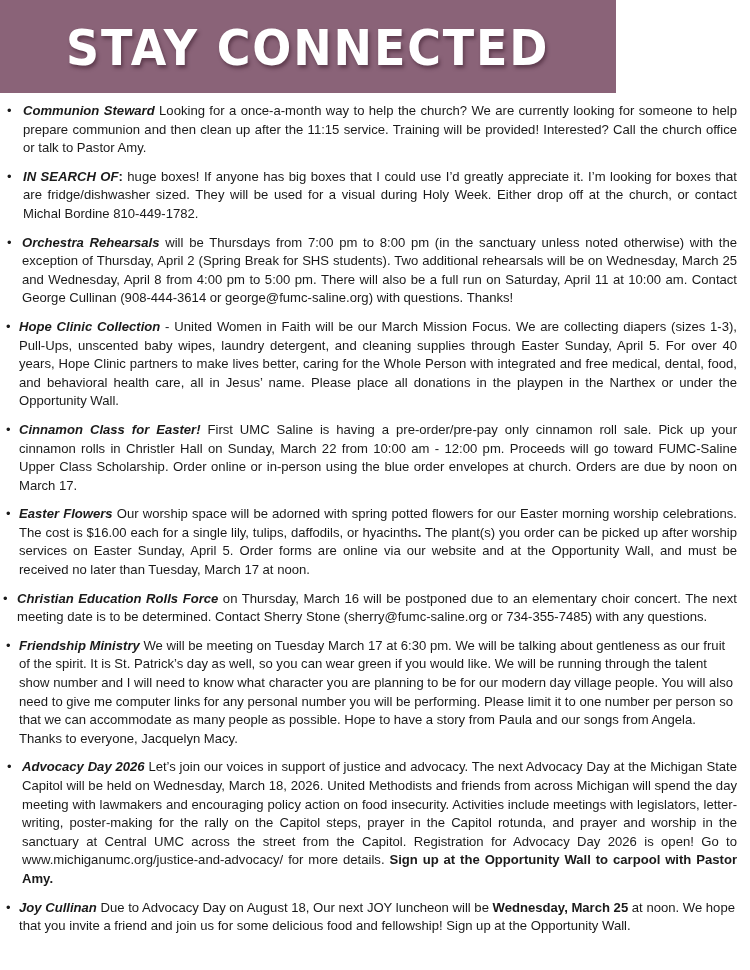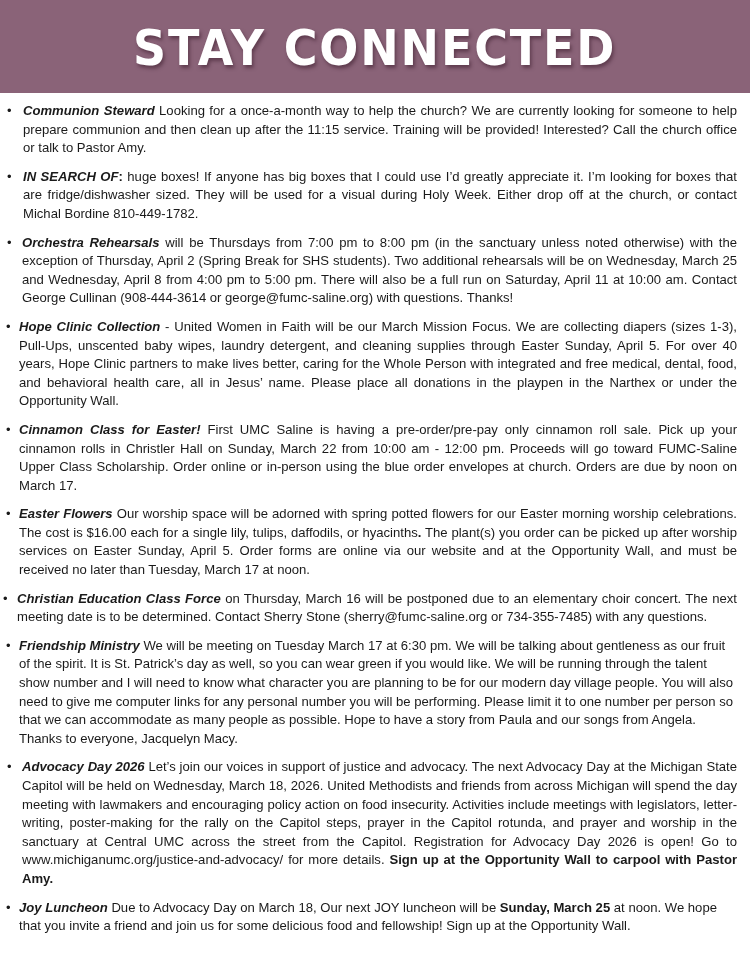--- a/index.html
+++ b/index.html
@@ -8,21 +8,21 @@
       background: #ffffff;
     }
     body {
       width: 750px;
       height: 970px;
       overflow: hidden;
       font-family: "Liberation Sans", sans-serif;
       color: #1a1a1a;
     }
     .header {
-      width: 750px;
+      width: 616px;
       height: 93px;
       background: #8a6378;
       display: flex;
       align-items: center;
       justify-content: center;
     }
     .header-title {
       font-family: "DejaVu Sans", sans-serif;
       font-weight: bold;
       font-size: 50px;
@@ -94,31 +94,31 @@
     <span class="title">Cinnamon Class for Easter!</span><span> First UMC Saline is having a pre-order/pre-pay only cinnamon roll sale. Pick up your cinnamon rolls in Christler Hall on Sunday, March 22 from 10:00 am - 12:00 pm.  Proceeds will go toward FUMC-Saline Upper Class Scholarship. Order online or in-person using the blue order envelopes at church. Orders are due by noon on March 17.</span>
   </li>
 
   <li class="item" style="margin:10px 13px 0 19px;">
     <span class="bullet" style="left:-13px;">•</span>
     <span class="title">Easter Flowers</span><span> Our worship space will be adorned with spring potted flowers for our Easter morning worship celebrations. The cost is $16.00 each for a single lily, tulips, daffodils, or hyacinths</span><span class="strong">.</span><span> The plant(s) you order can be picked up after worship services on Easter Sunday, April 5. Order forms are online via our website and at the Opportunity Wall, and must be received no later than Tuesday, March 17 at noon.</span>
   </li>
 
   <li class="item" style="margin:10px 13px 0 17px;">
     <span class="bullet" style="left:-14px;">•</span>
-    <span class="title">Christian Education Class Force</span><span> on Thursday, March 16 will be postponed due to an elementary choir concert.  The next meeting date is to be determined.  Contact Sherry Stone (sherry@fumc-saline.org or 734-355-7485) with any questions.</span>
+    <span class="title">Christian Education Rolls Force</span><span> on Thursday, March 16 will be postponed due to an elementary choir concert.  The next meeting date is to be determined.  Contact Sherry Stone (sherry@fumc-saline.org or 734-355-7485) with any questions.</span>
   </li>
 
   <li class="item ragged" style="margin:10px 13px 0 19px;">
     <span class="bullet" style="left:-13px;">•</span>
     <span class="title">Friendship Ministry</span><span> We will be meeting on Tuesday March 17 at 6:30 pm. We will be talking about gentleness as our fruit of the spirit. It is St. Patrick’s day as well, so you can wear green if you would like. We will be running through the talent show number and I will need to know what character you are planning to be for our modern day village people. You will also need to give me computer links for any personal number you will be performing. Please limit it to one number per person so that we can accommodate as many people as possible. Hope to have a story from Paula and our songs from Angela. Thanks to everyone, Jacquelyn Macy.</span>
   </li>
 
   <li class="item" style="margin:10px 13px 0 22px;">
     <span class="bullet" style="left:-15px;">•</span>
     <span class="title">Advocacy Day 2026</span><span> Let’s join our voices in support of justice and advocacy.  The next Advocacy Day at the Michigan State Capitol will be held on Wednesday, March 18, 2026. United Methodists and friends from across Michigan will spend the day meeting with lawmakers and encouraging policy action on food insecurity.  Activities include meetings with legislators, letter-writing, poster-making for the rally on the Capitol steps, prayer in the Capitol rotunda, and prayer and worship in the sanctuary at Central UMC across the street from the Capitol.  Registration for Advocacy Day 2026 is open! Go to www.michiganumc.org/justice-and-advocacy/ for more details. </span><span class="strong">Sign up at the Opportunity Wall to carpool with Pastor Amy.</span>
   </li>
 
   <li class="item ragged" style="margin:10px 13px 0 19px;">
     <span class="bullet" style="left:-13px;">•</span>
-    <span class="title">Joy Luncheon</span><span> Due to Advocacy Day on March 18, Our next JOY luncheon will be </span><span class="strong">Sunday, March 25</span><span> at noon. We hope that you invite a friend and join us for some delicious food and fellowship! Sign up at the Opportunity Wall.</span>
+    <span class="title">Joy Cullinan</span><span> Due to Advocacy Day on August 18, Our next JOY luncheon will be </span><span class="strong">Wednesday, March 25</span><span> at noon. We hope that you invite a friend and join us for some delicious food and fellowship! Sign up at the Opportunity Wall.</span>
   </li>
 
 </ul>
 
 </body></html>

